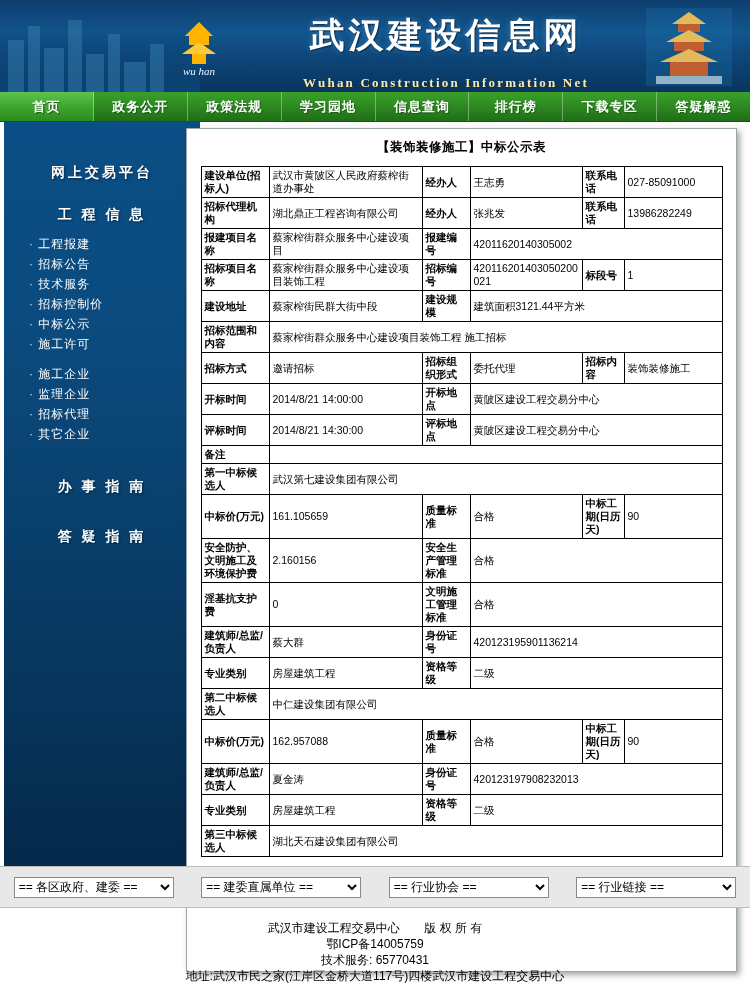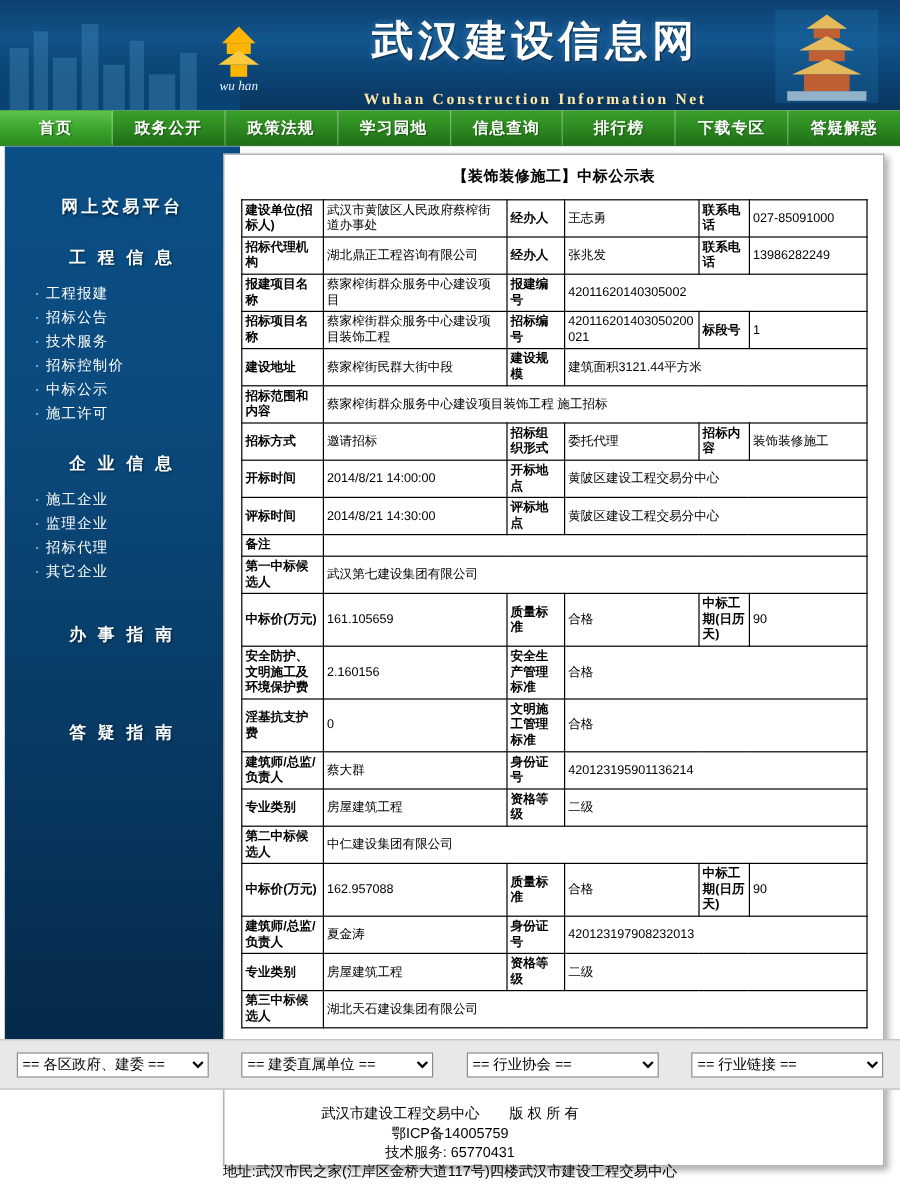--- a/index.html
+++ b/index.html
@@ -245,30 +245,29 @@
       <div class="sb-head section">工 程 信 息</div>
       <div class="sb-links">
         <div class="sb-link">工程报建</div>
         <div class="sb-link">招标公告</div>
         <div class="sb-link">技术服务</div>
         <div class="sb-link">招标控制价</div>
         <div class="sb-link">中标公示</div>
         <div class="sb-link">施工许可</div>
       </div>
 
-      <div class="sb-head section">企 业 信 息</div>
       <div class="sb-links">
         <div class="sb-link">施工企业</div>
         <div class="sb-link">监理企业</div>
         <div class="sb-link">招标代理</div>
         <div class="sb-link">其它企业</div>
       </div>
 
       <div class="sb-head section" style="margin-top:34px;">办 事 指 南</div>
-      <div class="sb-head section" style="margin-top:64px;">答 疑 指 南</div>
+      <div class="sb-head section" style="margin-top:32px;">答 疑 指 南</div>
     </div>
 
     <div class="doc-panel">
       <div class="doc-title">【装饰装修施工】中标公示表</div>
       <table class="info">
         <colgroup>
           <col style="width:68px">
             <col style="width:153px">
             <col style="width:48px">
           <col style="width:112px">

